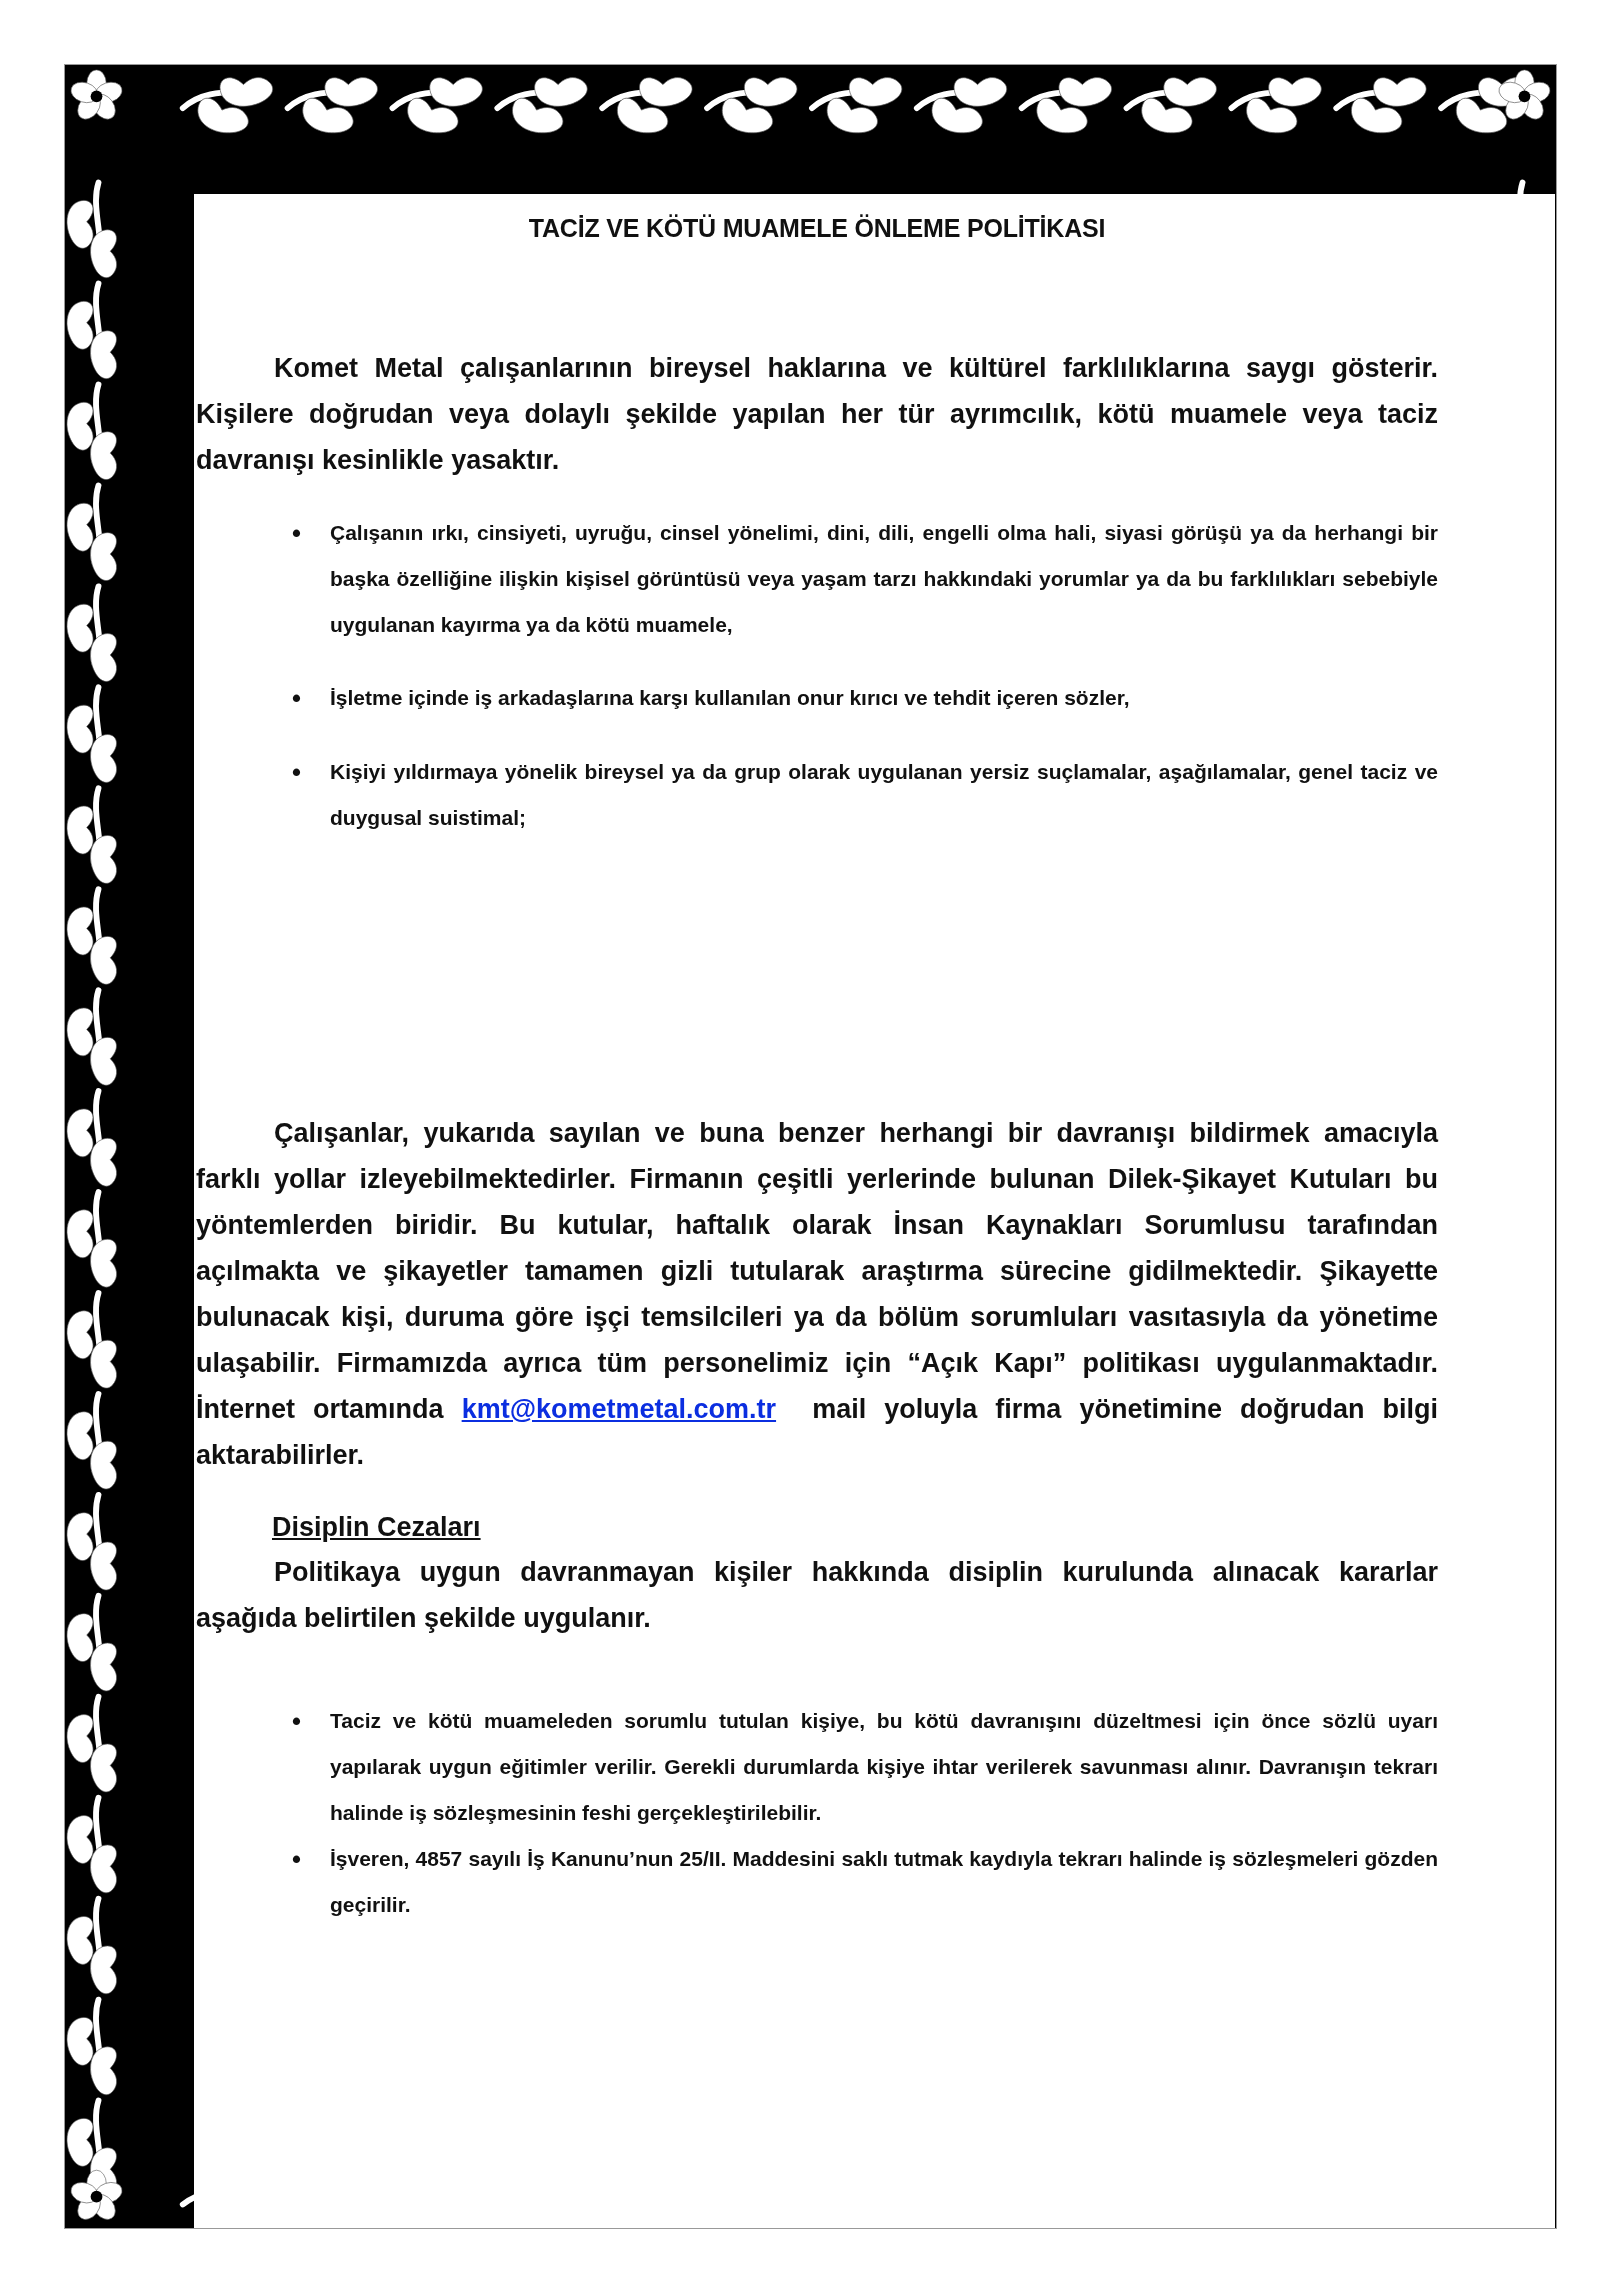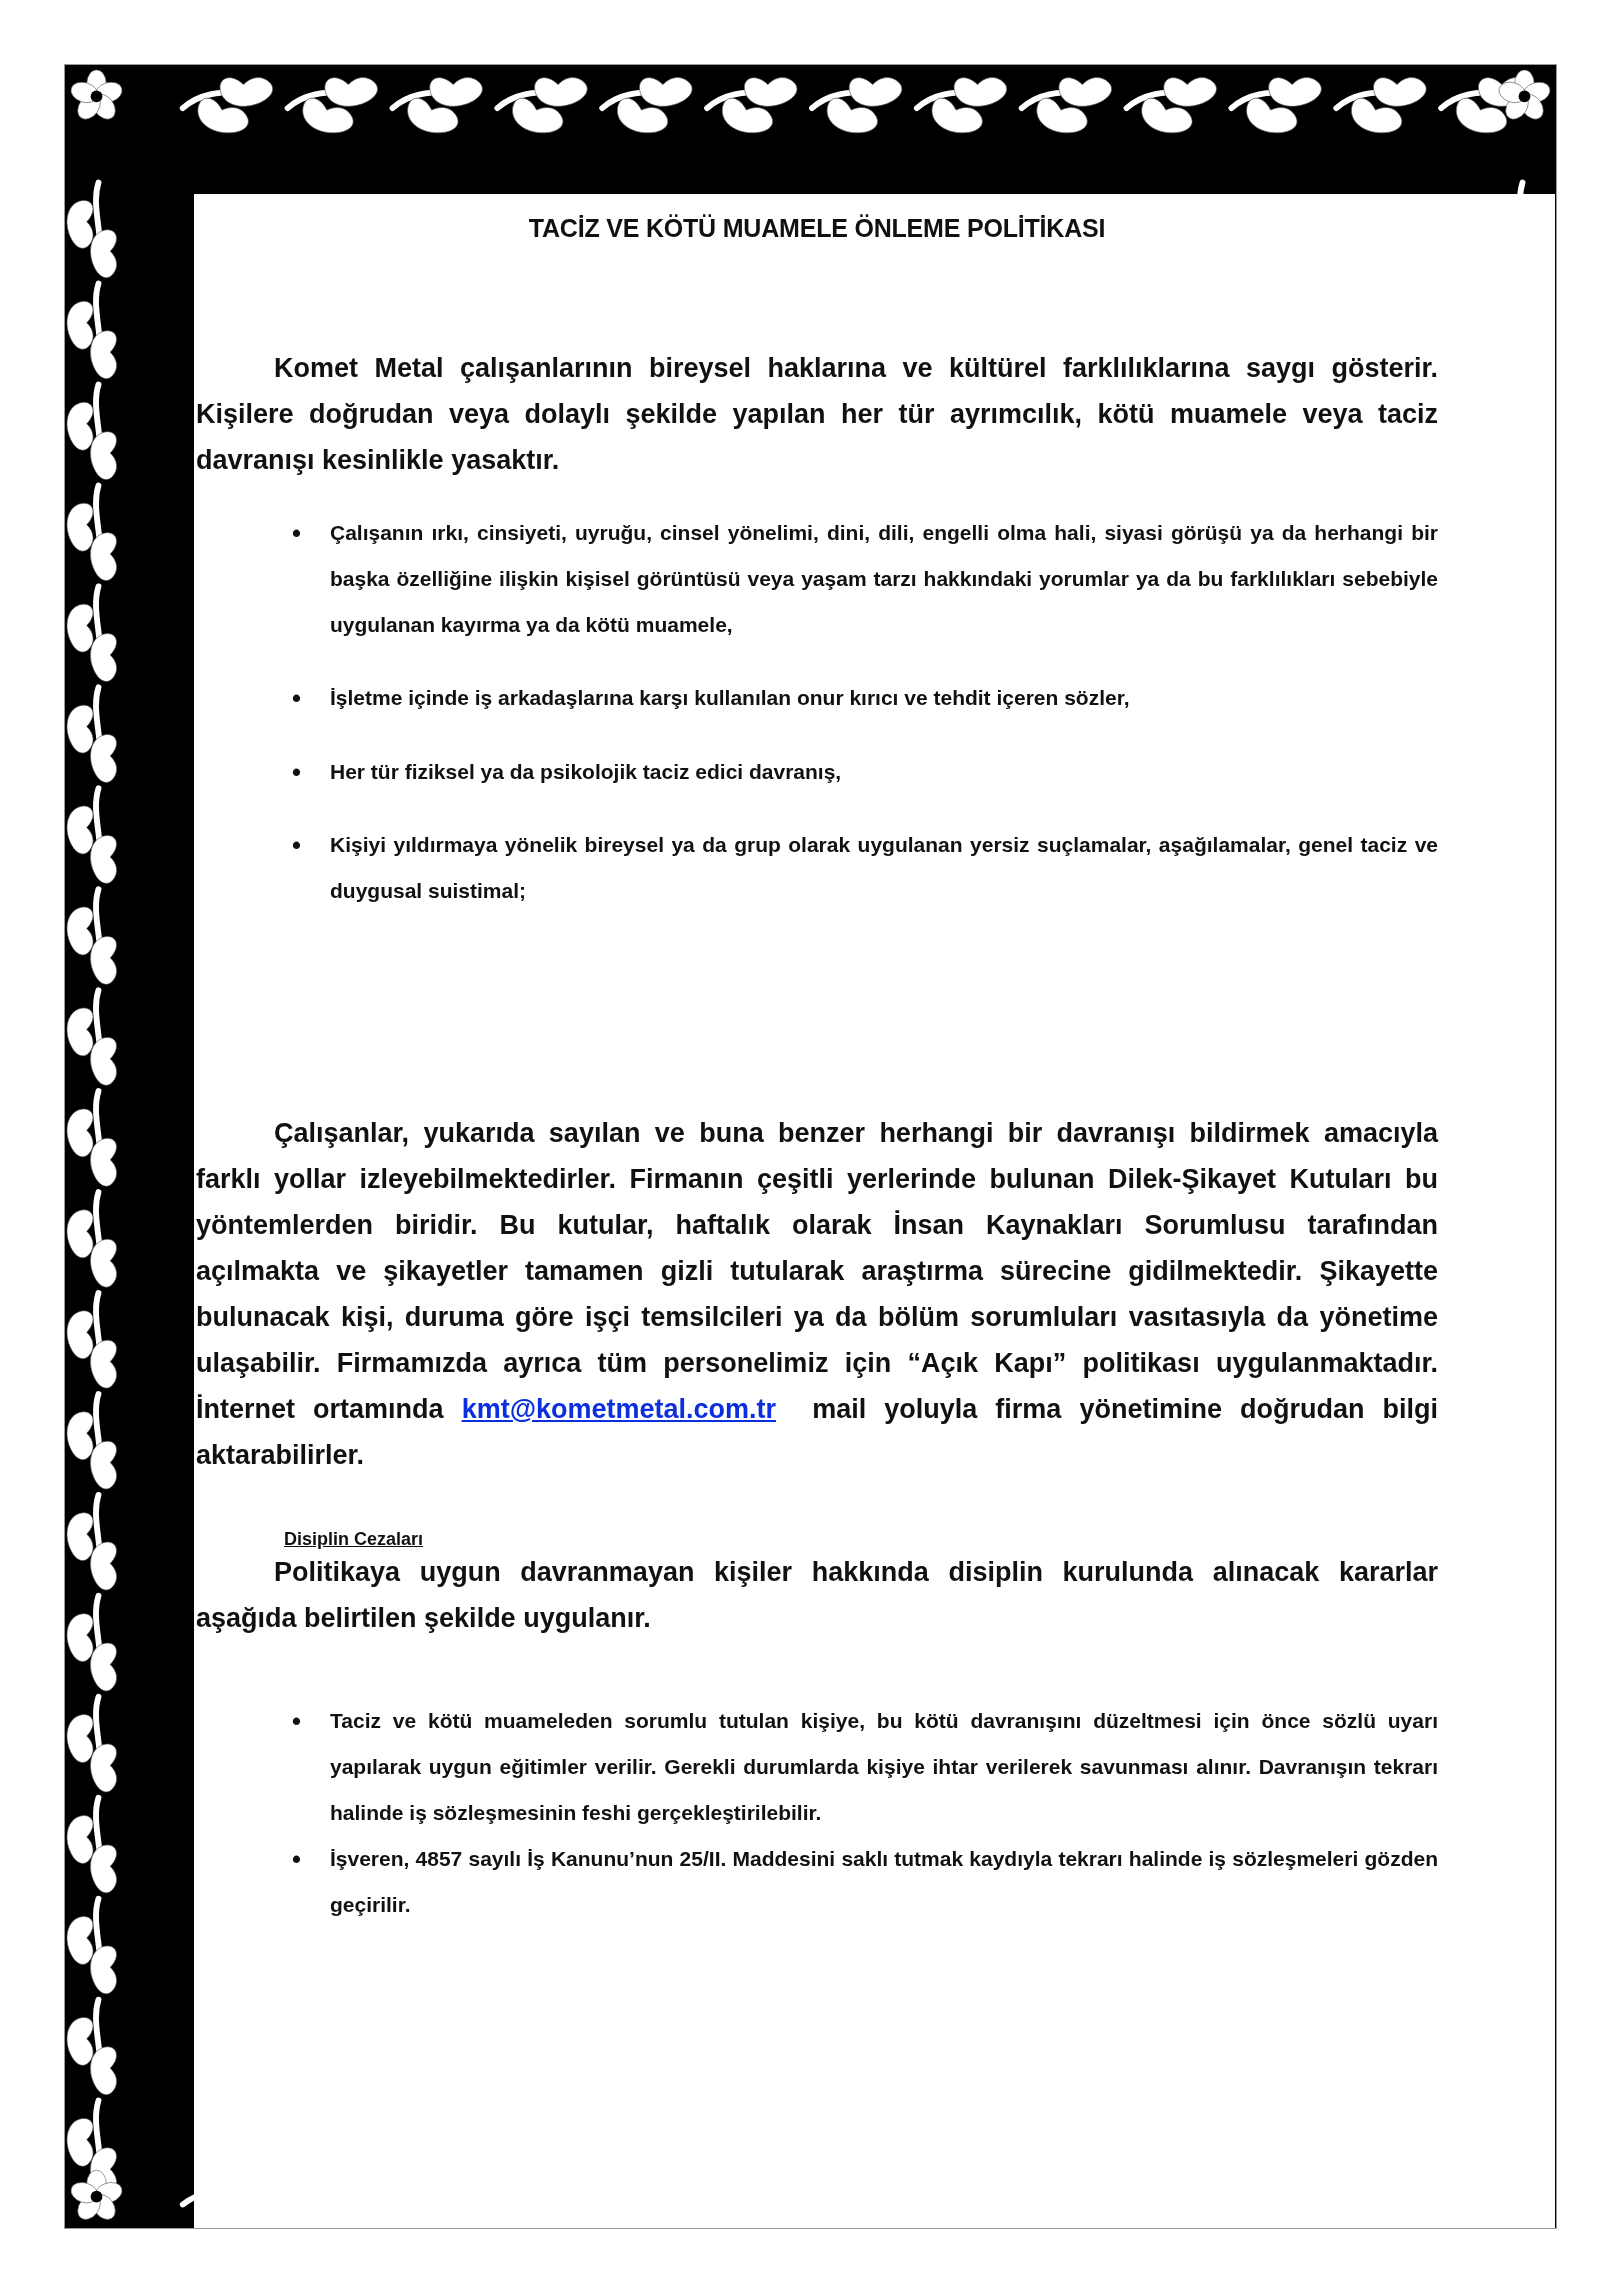--- a/index.html
+++ b/index.html
@@ -13,22 +13,22 @@
   .title { position: absolute; left: 196px; width: 1242px; top: 214px; text-align: center;
            font-size: 25px; font-weight: bold; letter-spacing: -0.2px; margin: 0; }
   .para { position: absolute; left: 196px; width: 1242px; font-size: 27px; font-weight: bold;
           line-height: 46px; text-align: justify; margin: 0; }
   .indent { text-indent: 78px; }
   .bullets { position: absolute; left: 294px; width: 1144px; margin: 0; padding: 0; list-style: none; }
   .bullets li { position: relative; padding-left: 36px; font-size: 21px; font-weight: bold;
                 line-height: 46px; text-align: justify; }
   .bullets li::before { content: "•"; position: absolute; left: -2px; top: 0; font-size: 25.5px; }
   .link { color: #0b2ee0; text-decoration: underline; }
-  .heading { position: absolute; left: 272px; top: 1504px; font-size: 18px; font-weight: bold;
-             text-decoration: underline; margin: 12px; line-height: 46px; }
+  .heading { position: absolute; left: 272px; top: 1504px; font-size: 27px; font-weight: bold;
+             text-decoration: underline; margin: 0; line-height: 46px; }
 </style>
 </head>
 <body>
 
 <div class="frame">
   <svg id="border-svg" width="1491" height="2163" viewBox="0 0 1521 2207">
       <path d="M120,44 C145,22 175,30 200,26" fill="none" stroke="#fff" stroke-width="6" stroke-linecap="round"></path>
       <path d="M0,0 C-10,-14 -24,-10 -22,4 C-20,16 -6,22 8,20 C22,18 30,10 24,2 C18,-6 8,-6 0,0 Z" transform="translate(182,20) rotate(-10) scale(1.1)" fill="#fff" stroke="#555" stroke-width="0.6"></path>
       <path d="M0,0 C-10,-14 -24,-10 -22,4 C-20,16 -6,22 8,20 C22,18 30,10 24,2 C18,-6 8,-6 0,0 Z" transform="translate(160,46) rotate(10) scale(1.1)" fill="#fff" stroke="#555" stroke-width="0.6"></path>
       <path d="M120,2183 C145,2163 175,2171 200,2167" fill="none" stroke="#fff" stroke-width="6" stroke-linecap="round"></path>
@@ -254,21 +254,20 @@
   <div class="frame-inner"></div>
 </div>
 
 <h1 class="title">TACİZ VE KÖTÜ MUAMELE ÖNLEME POLİTİKASI</h1>
 
 <p class="para indent" style="top:345px;">Komet Metal çalışanlarının bireysel haklarına ve kültürel farklılıklarına saygı gösterir. Kişilere doğrudan veya dolaylı şekilde yapılan her tür ayrımcılık, kötü muamele veya taciz davranışı kesinlikle yasaktır.</p>
 
 <ul class="bullets" style="top:510px;">
   <li style="margin-bottom:27.4px;">Çalışanın ırkı, cinsiyeti, uyruğu, cinsel yönelimi, dini, dili, engelli olma hali, siyasi görüşü ya da herhangi bir başka özelliğine ilişkin kişisel görüntüsü veya yaşam tarzı hakkındaki yorumlar ya da bu farklılıkları sebebiyle uygulanan kayırma ya da kötü muamele,</li>
   <li style="margin-bottom:27.4px;">İşletme içinde iş arkadaşlarına karşı kullanılan onur kırıcı ve tehdit içeren sözler,</li>
-  <li style="margin-bottom:27.4px;">Her tür fiziksel ya da psikolojik taciz edici davranış,</li>
   <li>Kişiyi yıldırmaya yönelik bireysel ya da grup olarak uygulanan yersiz suçlamalar, aşağılamalar, genel taciz ve duygusal suistimal;</li>
 </ul>
 
 <p class="para indent" style="top:1110px;">
   <span>Çalışanlar, yukarıda sayılan ve buna benzer herhangi bir davranışı bildirmek amacıyla farklı yollar izleyebilmektedirler. Firmanın çeşitli yerlerinde bulunan Dilek-Şikayet Kutuları bu yöntemlerden biridir. Bu kutular, haftalık olarak İnsan Kaynakları Sorumlusu tarafından açılmakta ve şikayetler tamamen gizli tutularak araştırma sürecine gidilmektedir. Şikayette bulunacak kişi, duruma göre işçi temsilcileri ya da bölüm sorumluları vasıtasıyla da yönetime ulaşabilir. Firmamızda ayrıca tüm personelimiz için “Açık Kapı” politikası uygulanmaktadır. İnternet ortamında </span><a class="link" style="color: rgb(11, 46, 224);">kmt@kometmetal.com.tr</a><span style="white-space:pre-wrap;">  mail yoluyla firma yönetimine doğrudan bilgi aktarabilirler.</span>
 </p>
 
 <p class="heading">Disiplin Cezaları</p>
 
 <p class="para indent" style="top:1521px;margin-top:28px;">Politikaya uygun davranmayan kişiler hakkında disiplin kurulunda alınacak kararlar aşağıda belirtilen şekilde uygulanır.</p>

